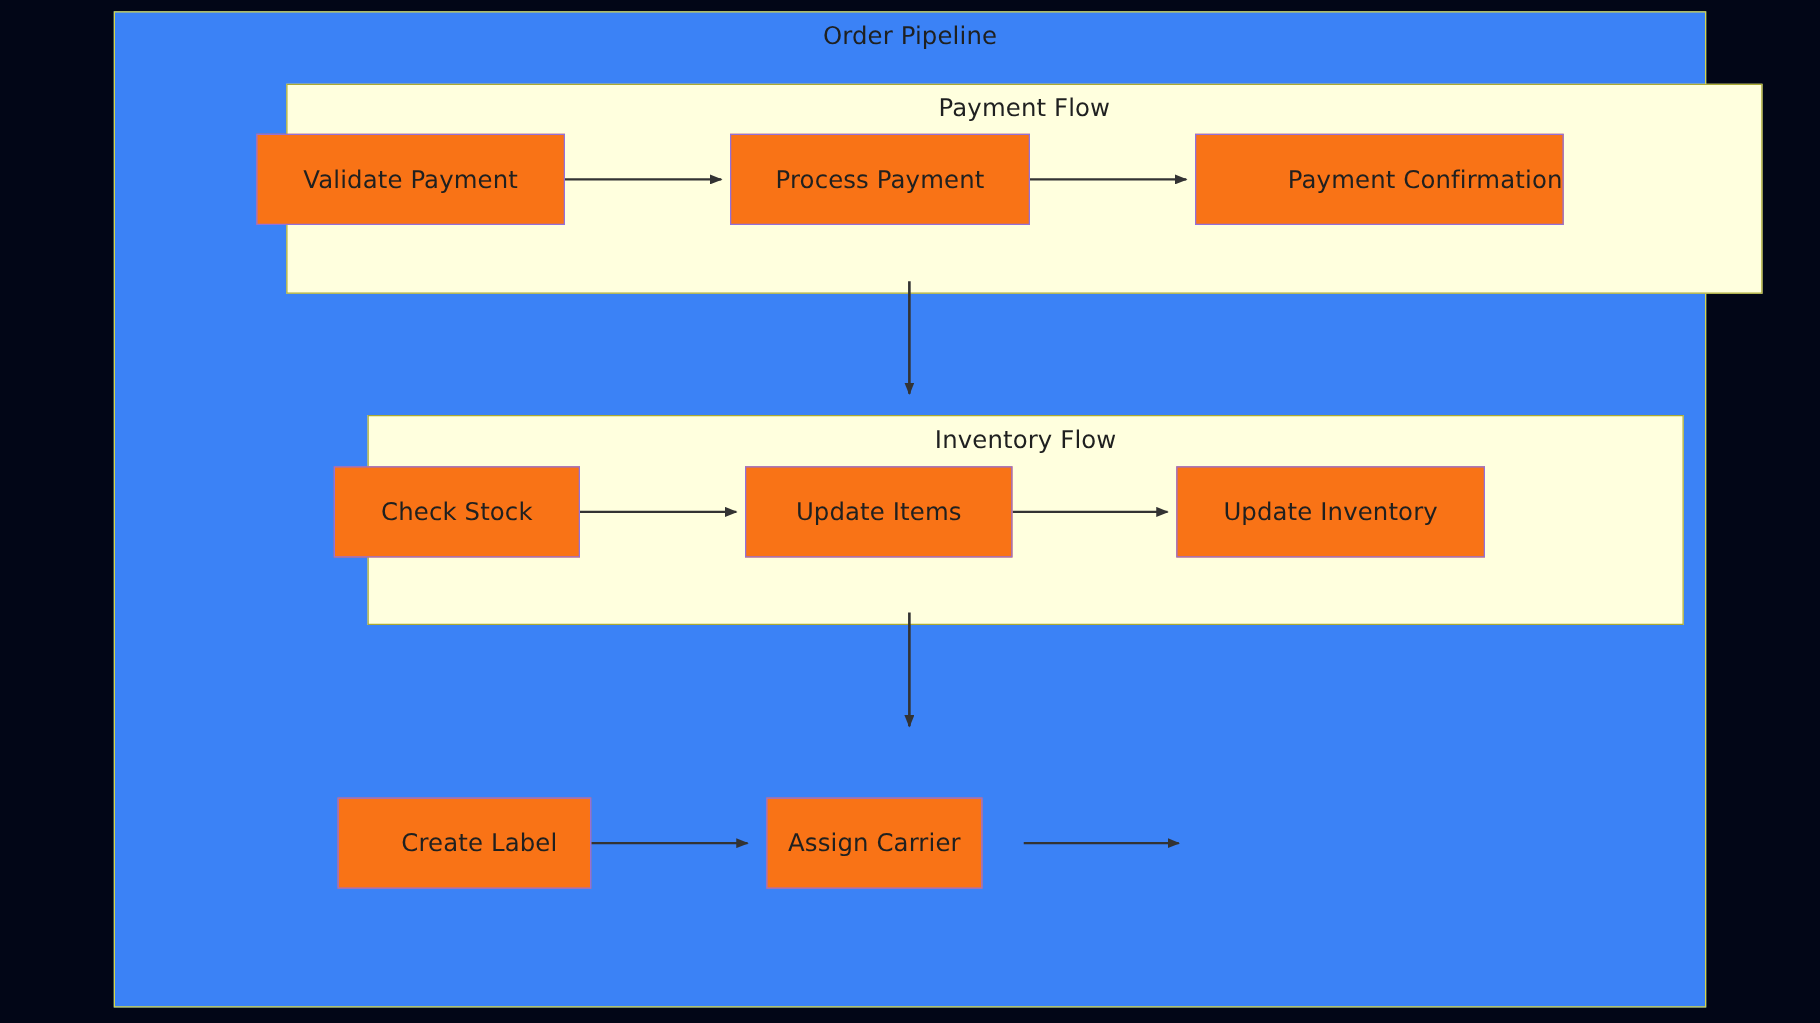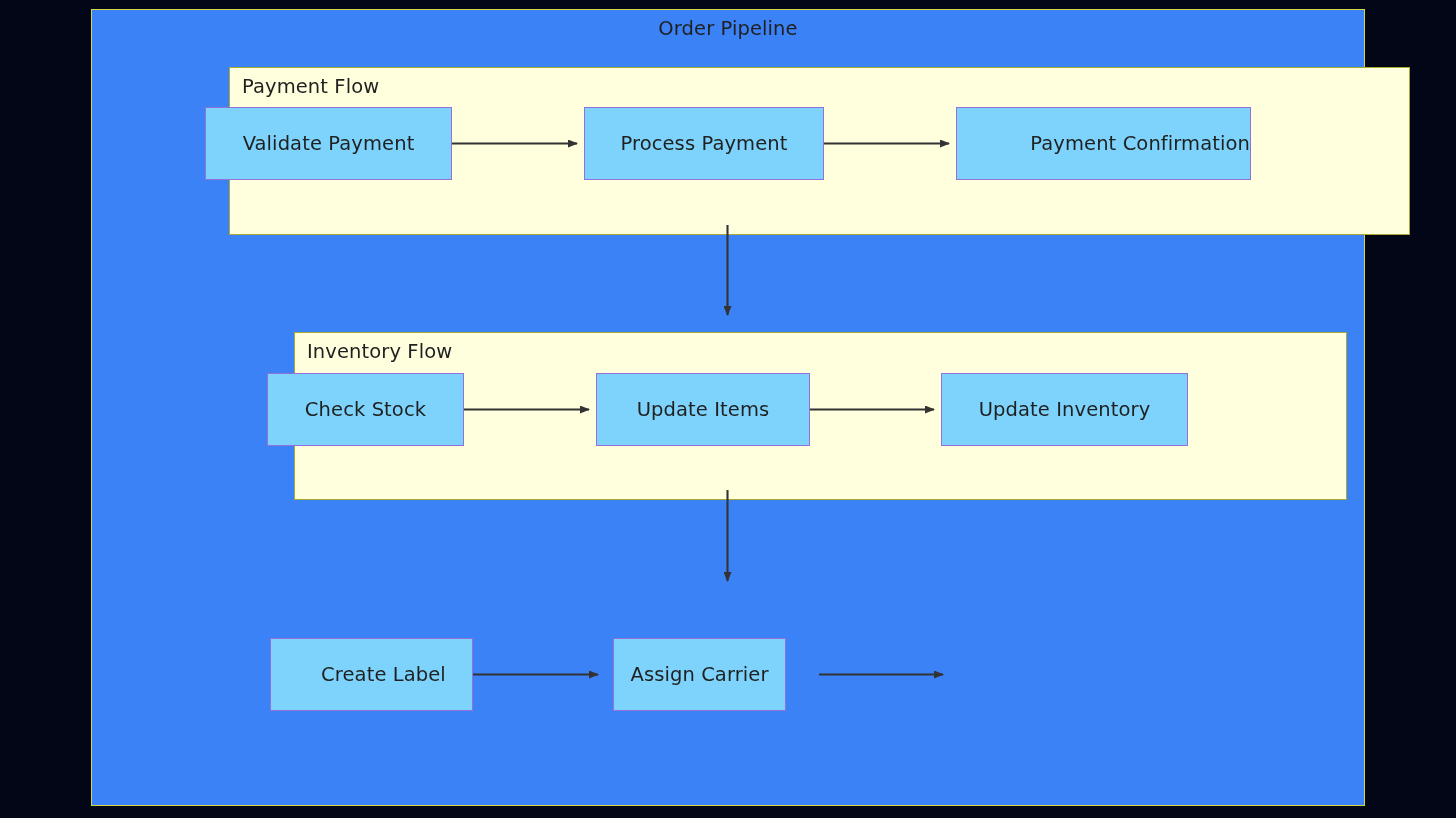--- a/index.html
+++ b/index.html
@@ -47,37 +47,37 @@
   
   .cluster {
     position: absolute;
     background: #ffffde;
     border: 1.3px solid #aaaa33;
     box-sizing: border-box;
   }
 
   .cluster-title {
     position: absolute;
-    left: 12px;
+    left: 0;
     right: 0;
     top: 7px;
-    text-align: left;
+    text-align: center;
     font-size: 19.5px;
     color: #1f2020;
     letter-spacing: 0.1px;
   }
 
   #cluster-payment   { left: 137px; top: 57px;  width: 1181px; height: 168px; }
   #cluster-inventory { left: 202px; top: 322px; width: 1053px; height: 168px; }
   #cluster-shipping  { left: 203px; top: 588px; width: 1050px; height: 168px; }
 
   
   .node {
     position: absolute;
-    background: #7dd3fc;
+    background: #f97316;
     border: 1.3px solid #9370db;
     box-sizing: border-box;
     display: flex;
     align-items: center;
     justify-content: center;
     font-size: 19.5px;
     color: #1f2020;
     letter-spacing: 0.1px;
     white-space: nowrap;
   }

